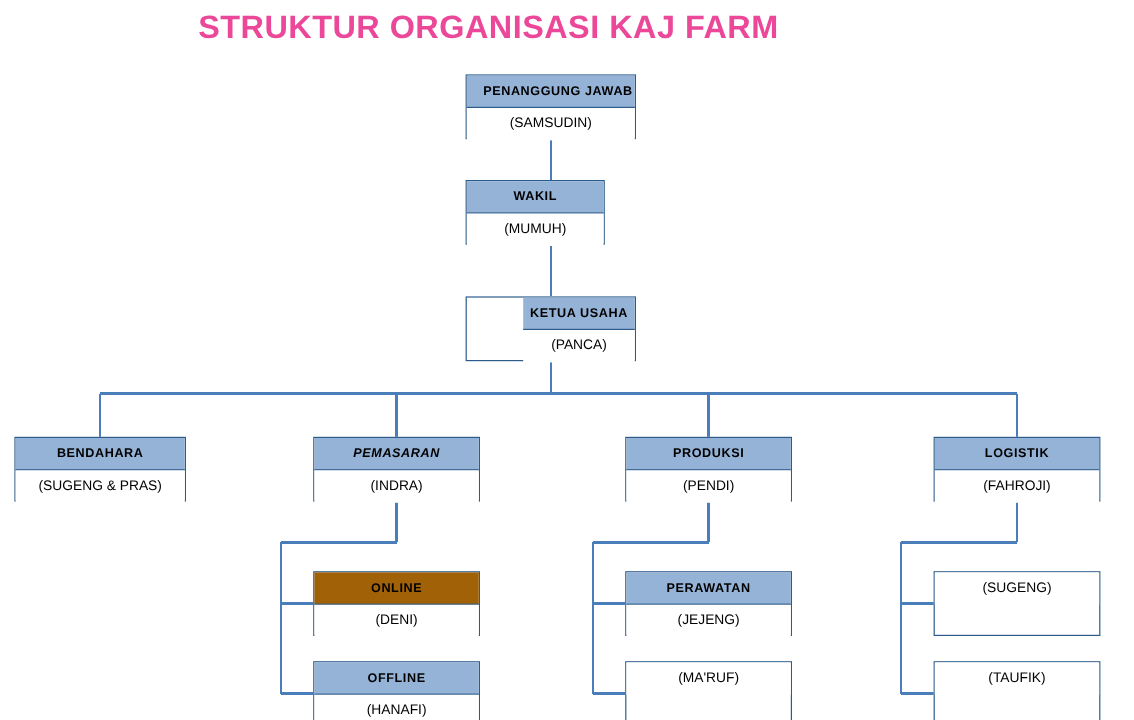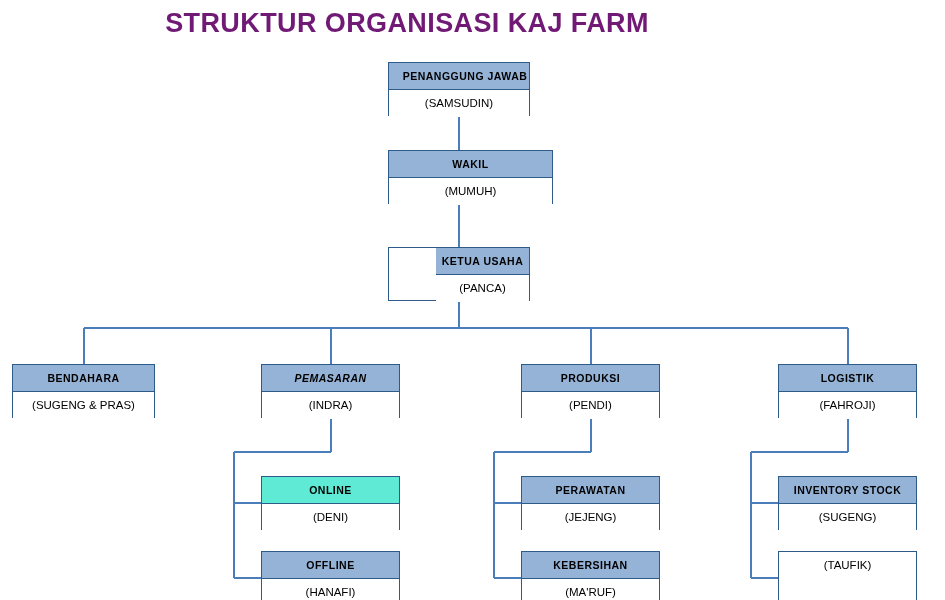--- a/index.html
+++ b/index.html
@@ -26,21 +26,21 @@
   
   .chart-title {
     position: absolute;
     left: 0;
     top: 8px;
     width: 814px;
     text-align: center;
     font-size: 27px;
     font-weight: bold;
     letter-spacing: 0.4px;
-    color: #701a75;
+    color: #ec4899;
     white-space: nowrap;
   }
 
   
   #connectors {
     position: absolute;
     left: 0;
     top: 0;
     width: 945px;
     height: 600px;
@@ -112,21 +112,21 @@
       <line x1="847.5" y1="452" x2="751" y2="452" stroke="#4A7EBB" stroke-width="2" shape-rendering="crispEdges"></line>
       <line x1="751" y1="452" x2="751" y2="578" stroke="#4A7EBB" stroke-width="2" shape-rendering="crispEdges"></line>
       <line x1="751" y1="503" x2="778" y2="503" stroke="#4A7EBB" stroke-width="2" shape-rendering="crispEdges"></line>
       <line x1="751" y1="578" x2="778" y2="578" stroke="#4A7EBB" stroke-width="2" shape-rendering="crispEdges"></line>
     </svg>
 
 <div class="node" style="left: 388px; top: 62px; width: 142px; height: 54px; border-color: rgb(46, 92, 138);">
       <div class="node-title" style="background: rgb(149, 179, 215); border-bottom-color: rgb(46, 92, 138); padding-left: 12px;">PENANGGUNG JAWAB</div>
       <div class="node-name">(SAMSUDIN)</div>
     </div>
-    <div class="node" style="left: 388px; top: 150px; width: 165px; height: 54px; border-color: rgb(46, 92, 138);">
+    <div class="node" style="left: 388px; top: 150px; width: 116px; height: 54px; border-color: rgb(46, 92, 138);">
       <div class="node-title" style="background: rgb(149, 179, 215); border-bottom-color: rgb(46, 92, 138);">WAKIL</div>
       <div class="node-name">(MUMUH)</div>
     </div>
     <div class="node" style="left: 388px; top: 247px; width: 142px; height: 54px; border-color: rgb(46, 92, 138); padding-left: 47px;">
       <div class="node-title" style="background: rgb(149, 179, 215); border-bottom-color: rgb(46, 92, 138);">KETUA USAHA</div>
       <div class="node-name">(PANCA)</div>
     </div>
     <div class="node" style="left: 12px; top: 364px; width: 143px; height: 54px; border-color: rgb(46, 92, 138);">
       <div class="node-title" style="background: rgb(149, 179, 215); border-bottom-color: rgb(46, 92, 138);">BENDAHARA</div>
       <div class="node-name">(SUGENG &amp; PRAS)</div>
@@ -137,35 +137,33 @@
     </div>
     <div class="node" style="left: 521px; top: 364px; width: 139px; height: 54px; border-color: rgb(46, 92, 138);">
       <div class="node-title" style="background: rgb(149, 179, 215); border-bottom-color: rgb(46, 92, 138);">PRODUKSI</div>
       <div class="node-name">(PENDI)</div>
     </div>
     <div class="node" style="left: 778px; top: 364px; width: 139px; height: 54px; border-color: rgb(46, 92, 138);">
       <div class="node-title" style="background: rgb(149, 179, 215); border-bottom-color: rgb(46, 92, 138);">LOGISTIK</div>
       <div class="node-name">(FAHROJI)</div>
     </div>
     <div class="node" style="left: 261px; top: 476px; width: 139px; height: 54px; border-color: rgb(46, 92, 138);">
-      <div class="node-title" style="background: #5eead4; border-bottom-color: rgb(46, 92, 138);">ONLINE</div>
+      <div class="node-title" style="background: #a16207; border-bottom-color: rgb(46, 92, 138);">ONLINE</div>
       <div class="node-name">(DENI)</div>
     </div>
     <div class="node" style="left: 261px; top: 551px; width: 139px; height: 54px; border-color: rgb(46, 92, 138);">
       <div class="node-title" style="background: rgb(149, 179, 215); border-bottom-color: rgb(46, 92, 138);">OFFLINE</div>
       <div class="node-name">(HANAFI)</div>
     </div>
     <div class="node" style="left: 521px; top: 476px; width: 139px; height: 54px; border-color: rgb(46, 92, 138);">
       <div class="node-title" style="background: rgb(149, 179, 215); border-bottom-color: rgb(46, 92, 138);">PERAWATAN</div>
       <div class="node-name">(JEJENG)</div>
     </div>
     <div class="node" style="left: 521px; top: 551px; width: 139px; height: 54px; border-color: rgb(46, 92, 138);">
-      <div class="node-title" style="background: rgb(149, 179, 215); border-bottom-color: rgb(46, 92, 138);">KEBERSIHAN</div>
       <div class="node-name">(MA'RUF)</div>
     </div>
     <div class="node" style="left: 778px; top: 476px; width: 139px; height: 54px; border-color: rgb(46, 92, 138);">
-      <div class="node-title" style="background: rgb(149, 179, 215); border-bottom-color: rgb(46, 92, 138);">INVENTORY STOCK</div>
       <div class="node-name">(SUGENG)</div>
     </div>
     <div class="node" style="left: 778px; top: 551px; width: 139px; height: 54px; border-color: rgb(46, 92, 138);">
       <div class="node-name">(TAUFIK)</div>
     </div>
   </div>
 
 </body></html>

